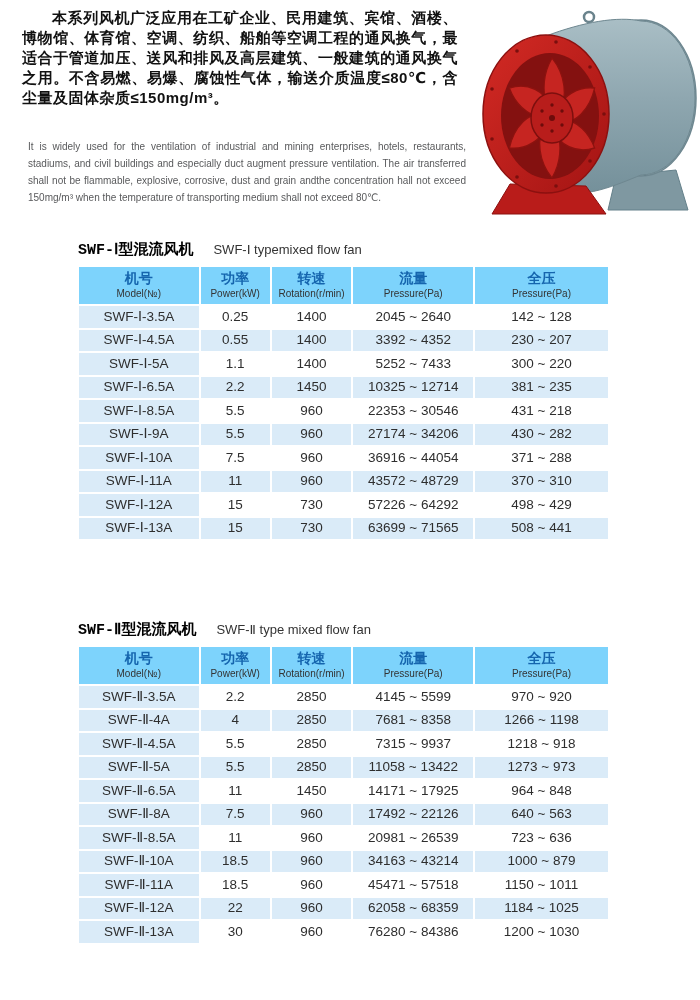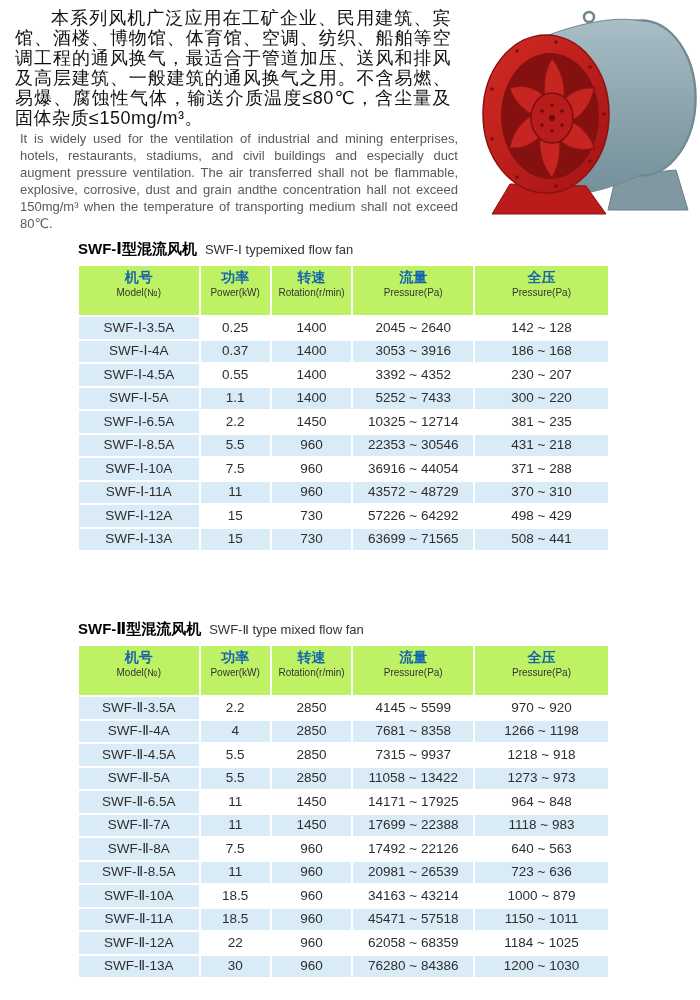--- a/index.html
+++ b/index.html
@@ -4,42 +4,42 @@
 <style>
   html,body{margin:0;padding:0;}
   body{
     width:700px;height:1000px;background:#ffffff;position:relative;
     font-family:"Liberation Sans","DejaVu Sans",sans-serif;
     overflow:hidden;
   }
   .abs{position:absolute;}
   
   .intro-zh{
-    left:15px;top:8px;width:436px;margin:0;
-    font-size:18px;font-weight:normal;line-height:20px;color:#111;
+    left:22px;top:8px;width:436px;margin:0;
+    font-size:15px;font-weight:bold;line-height:20px;color:#111;
     text-align:justify;text-indent:2em;letter-spacing:0.5px;
   }
   .intro-en{
-    left:20px;top:130px;width:438px;margin:0;
-    font-size:13px;line-height:17px;color:#58595b;text-align:justify;
+    left:20px;top:130px;width:438px;margin:8px;
+    font-size:10px;line-height:17px;color:#58595b;text-align:justify;
   }
   
   .fan{left:458px;top:8px;width:242px;height:210px;}
   
   .section{width:540px;}
   .sec-title{margin:0 0 6px 1px;font-size:15px;line-height:16px;white-space:nowrap;}
-  .t-zh{font-weight:bold;color:#000;}
-  .t-en{font-weight:normal;font-size:13px;color:#333;margin-left:8px;}
+  .t-zh{font-weight:bold;color:#000;font-family:Liberation Mono, monospace;}
+  .t-en{font-weight:normal;font-size:13px;color:#333;margin-left:20px;}
   .s1{left:77px;top:241px;}
   .s2{left:77px;top:621px;}
   
   table{border-collapse:separate;border-spacing:2px;width:533px;table-layout:fixed;}
   col.c1{width:22.5%;} col.c2{width:13%;} col.c3{width:15%;} col.c4{width:22.5%;} col.c5{width:25%;}
   th{
-    background:#bef264;padding:3px 0 16px 0;vertical-align:middle;
+    background:#7dd3fc;padding:3px 0 4px 0;vertical-align:middle;
   }
   .h-zh{display:block;color:#1565ae;font-size:14px;font-weight:bold;line-height:17px;}
   .h-en{display:block;color:#333;font-size:10px;font-weight:normal;line-height:13px;}
   td{
     height:19.5px;text-align:center;vertical-align:middle;
     font-size:13.5px;color:#2e2e2e;background:#fff;line-height:14px;
     white-space:nowrap;overflow:hidden;
   }
   tbody td:first-child{background:#daebf8;}
   tbody tr:nth-child(even) td{background:#daebf8;}
@@ -165,27 +165,20 @@
       </thead>
       <tbody>
           <tr>
             <td>SWF-Ⅰ-3.5A</td>
             <td>0.25</td>
             <td>1400</td>
             <td>2045 ~ 2640</td>
             <td>142 ~ 128</td>
           </tr>
           <tr>
-            <td>SWF-Ⅰ-4A</td>
-            <td>0.37</td>
-            <td>1400</td>
-            <td>3053 ~ 3916</td>
-            <td>186 ~ 168</td>
-          </tr>
-          <tr>
             <td>SWF-Ⅰ-4.5A</td>
             <td>0.55</td>
             <td>1400</td>
             <td>3392 ~ 4352</td>
             <td>230 ~ 207</td>
           </tr>
           <tr>
             <td>SWF-Ⅰ-5A</td>
             <td>1.1</td>
             <td>1400</td>
@@ -198,20 +191,27 @@
             <td>1450</td>
             <td>10325 ~ 12714</td>
             <td>381 ~ 235</td>
           </tr>
           <tr>
             <td>SWF-Ⅰ-8.5A</td>
             <td>5.5</td>
             <td>960</td>
             <td>22353 ~ 30546</td>
             <td>431 ~ 218</td>
+          </tr>
+          <tr>
+            <td>SWF-Ⅰ-9A</td>
+            <td>5.5</td>
+            <td>960</td>
+            <td>27174 ~ 34206</td>
+            <td>430 ~ 282</td>
           </tr>
           <tr>
             <td>SWF-Ⅰ-10A</td>
             <td>7.5</td>
             <td>960</td>
             <td>36916 ~ 44054</td>
             <td>371 ~ 288</td>
           </tr>
           <tr>
             <td>SWF-Ⅰ-11A</td>
@@ -304,27 +304,20 @@
             <td>1273 ~ 973</td>
           </tr>
           <tr>
             <td>SWF-Ⅱ-6.5A</td>
             <td>11</td>
             <td>1450</td>
             <td>14171 ~ 17925</td>
             <td>964 ~ 848</td>
           </tr>
           <tr>
-            <td>SWF-Ⅱ-7A</td>
-            <td>11</td>
-            <td>1450</td>
-            <td>17699 ~ 22388</td>
-            <td>1118 ~ 983</td>
-          </tr>
-          <tr>
             <td>SWF-Ⅱ-8A</td>
             <td>7.5</td>
             <td>960</td>
             <td>17492 ~ 22126</td>
             <td>640 ~ 563</td>
           </tr>
           <tr>
             <td>SWF-Ⅱ-8.5A</td>
             <td>11</td>
             <td>960</td>

